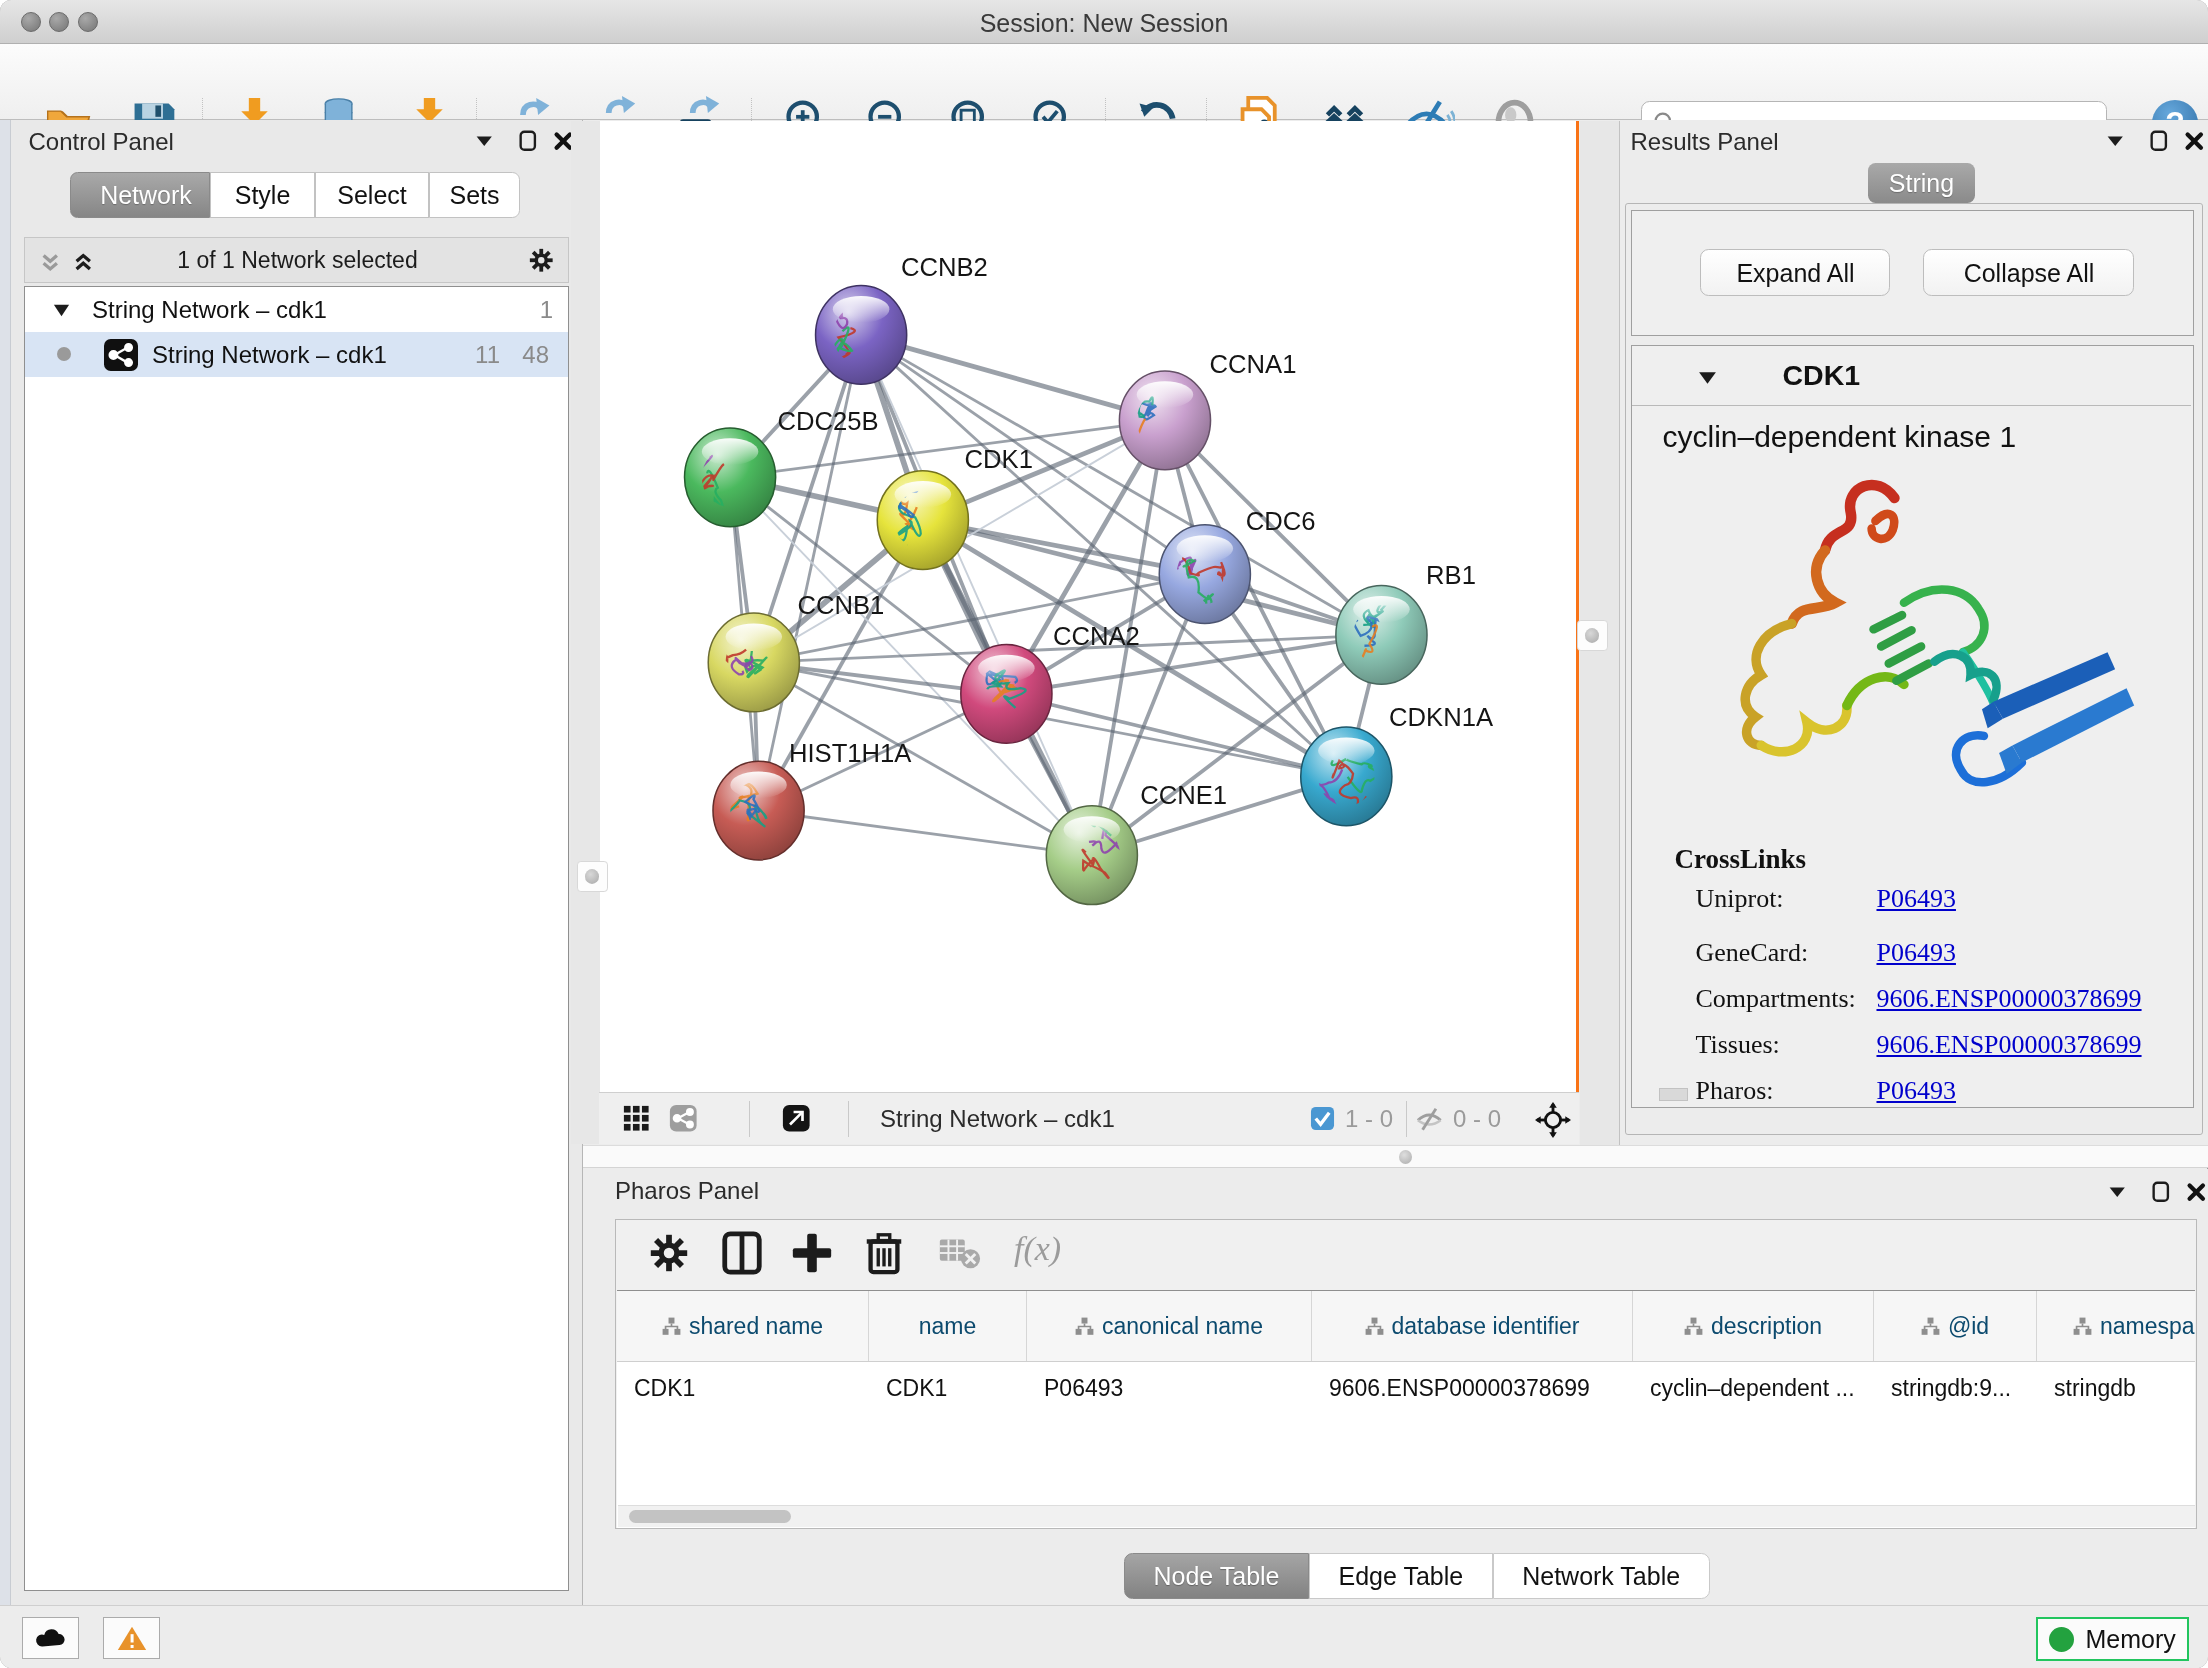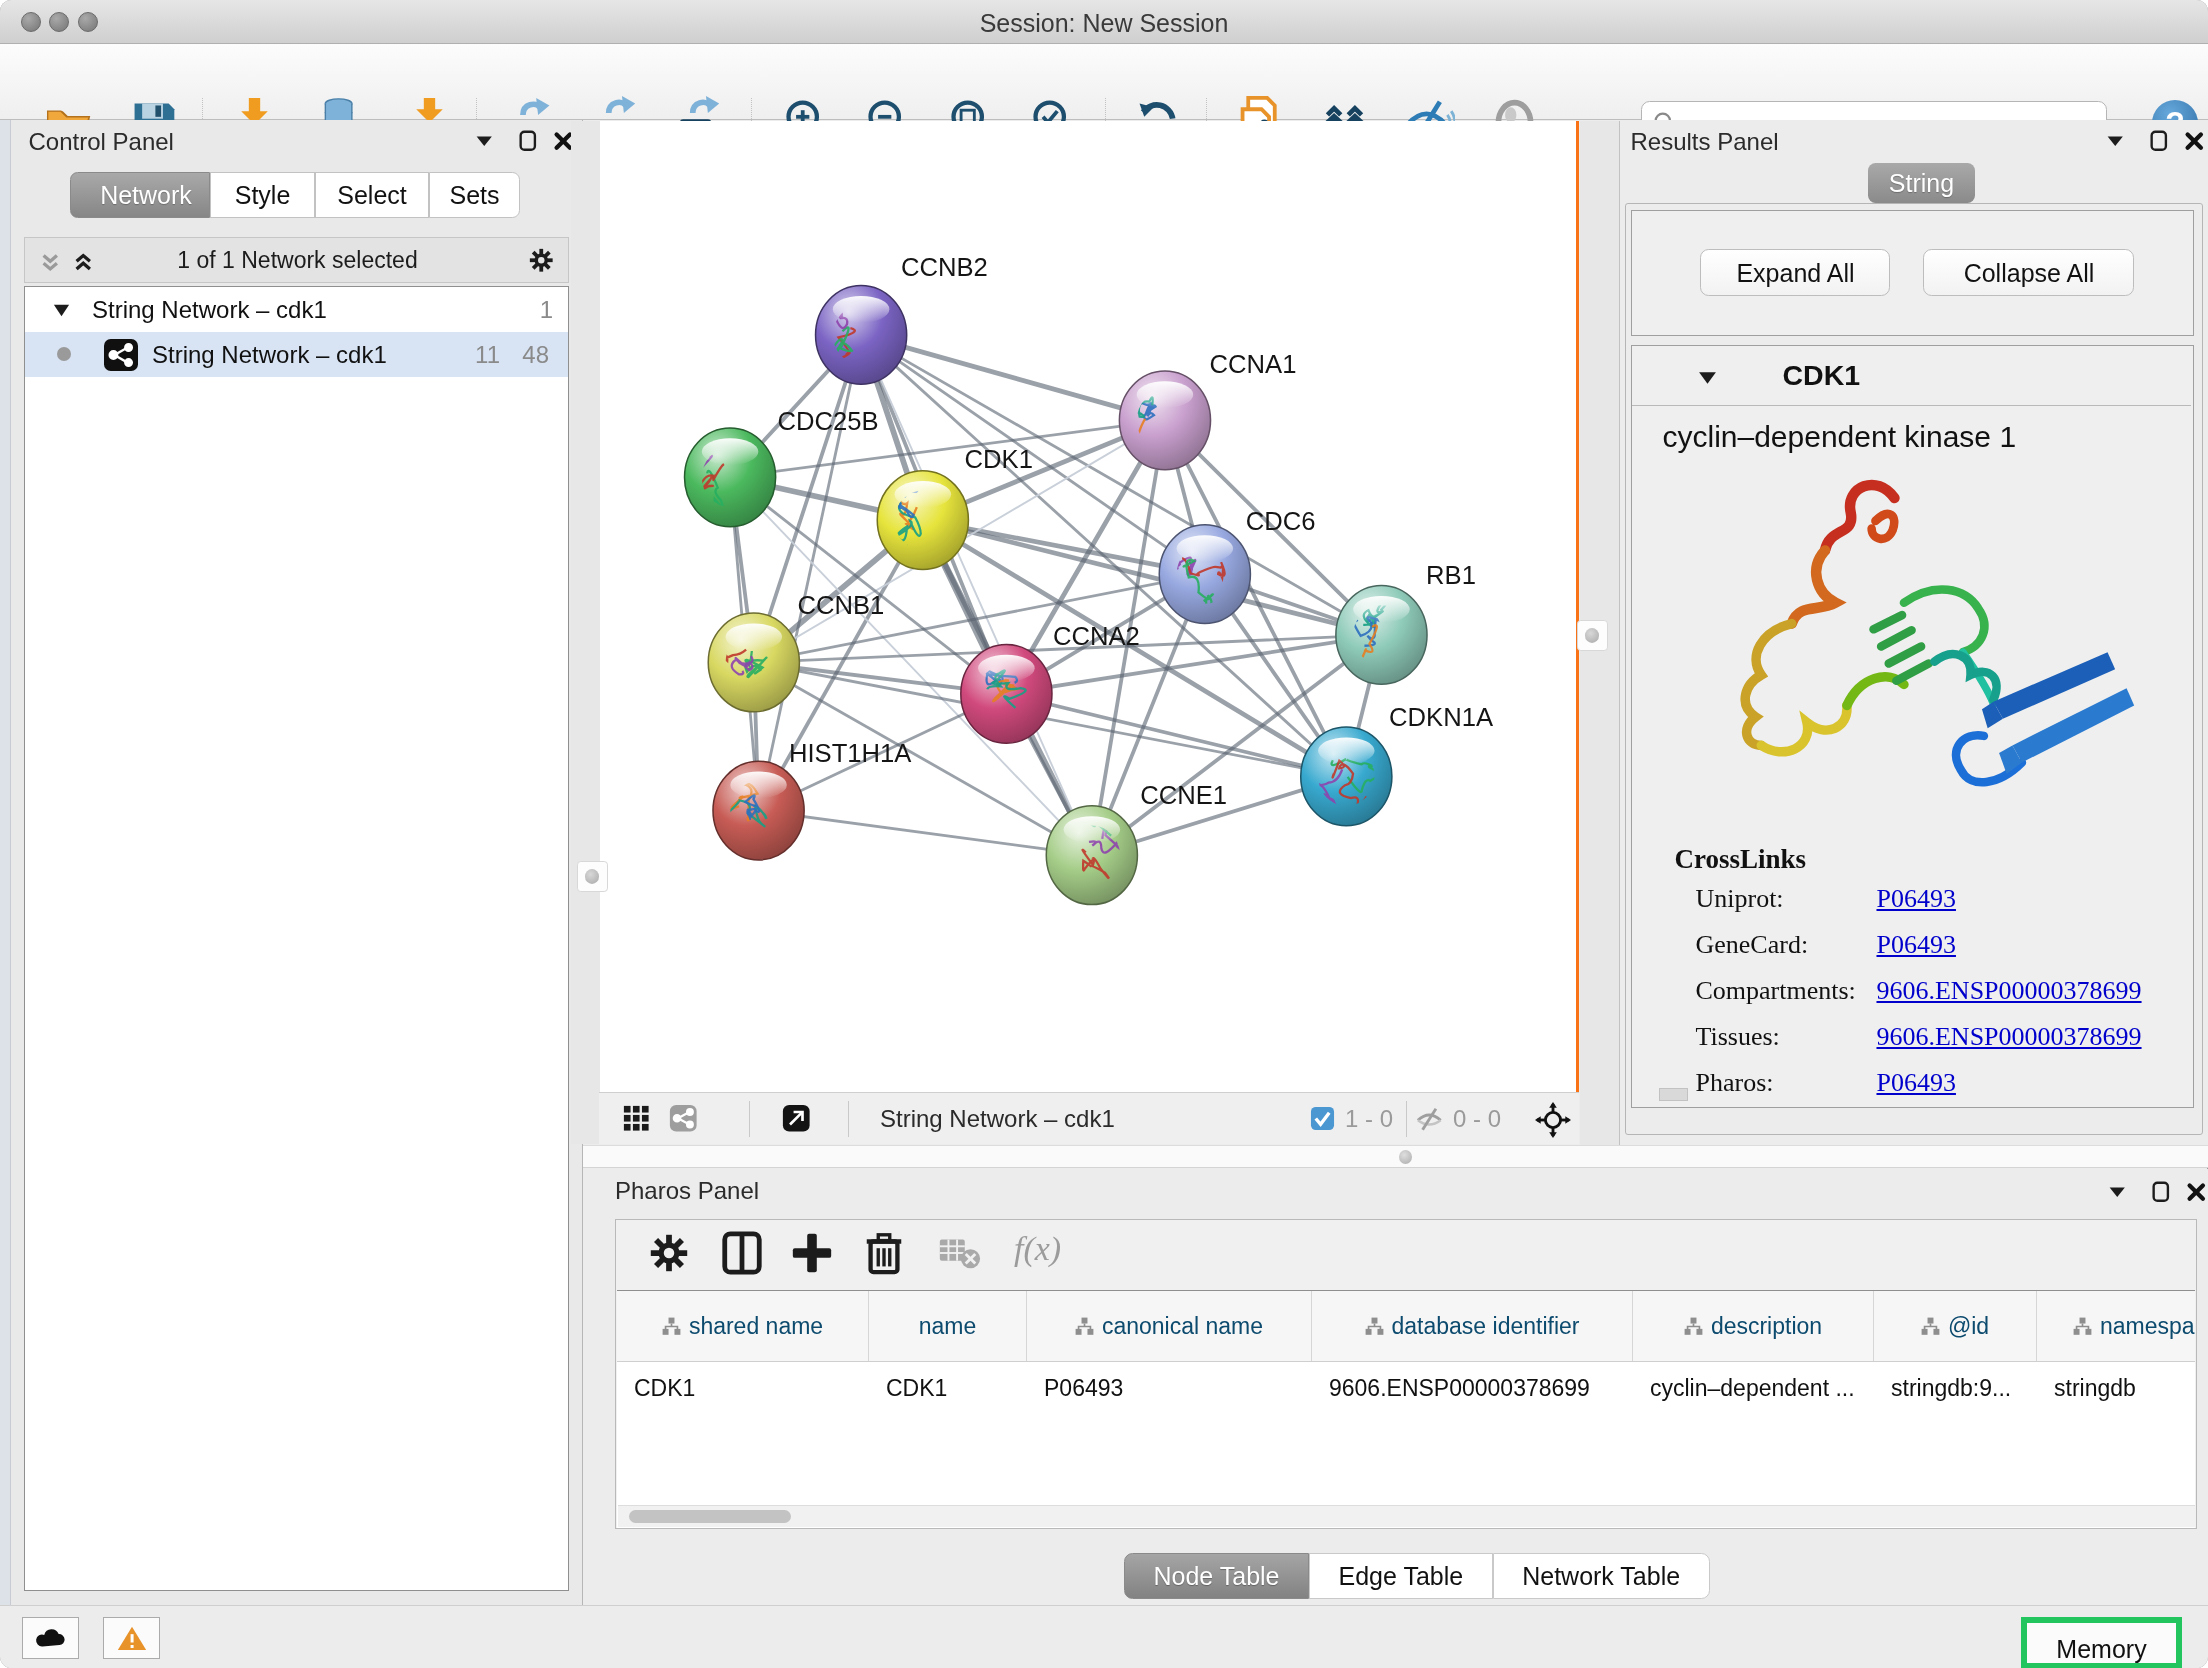--- a/index.html
+++ b/index.html
@@ -58,21 +58,21 @@
   .trowdata{position:absolute;left:0;top:71px;height:53px;display:flex;}
   .tdcell{box-sizing:border-box;padding-left:17px;font-size:23px;color:#111;display:flex;align-items:center;overflow:hidden;white-space:nowrap;flex:none;}
   .hscroll{position:absolute;left:1px;bottom:1px;width:1578px;height:21px;background:#f1f1f1;border-top:1px solid #ddd;}
   .hthumb{position:absolute;left:11.4px;top:3.8px;width:162px;height:13.3px;border-radius:6.7px;background:#c3c3c3;}
   .bottabs{position:absolute;left:541px;top:384px;height:48px;display:flex;}
   .btab{height:46px;background:#fff;border:1px solid #c9c9c9;box-sizing:border-box;font-size:25px;color:#111;text-align:center;line-height:44px;padding:0 28.5px;}
   .btab.sel{background:linear-gradient(#a5a5a5,#828282);color:#fff;border-color:#8a8a8a;text-shadow:0 1px 1px rgba(0,0,0,.3);}
   
   .statusbar{position:absolute;left:0;top:1605px;width:2208px;height:63px;background:#ececec;border-top:1px solid #cfcfcf;}
   .sbtn{position:absolute;top:11.4px;width:55px;height:40px;background:#fbfbfb;border:1px solid #ababab;display:flex;align-items:center;justify-content:center;}
-  .membtn{position:absolute;right:26px;top:11.4px;width:149px;height:40px;background:#fbfbfb;border:6px solid #22c55e;display:flex;align-items:center;justify-content:center;gap:11.4px;font-size:25px;color:#111;flex-direction:column;}
+  .membtn{position:absolute;right:19px;top:11.4px;width:149px;height:40px;background:#fbfbfb;border:2px solid #22c55e;display:flex;align-items:center;justify-content:center;gap:11.4px;font-size:25px;color:#111;}
   .memdot{width:25px;height:25px;border-radius:50%;background:#23a23f;}
   svg{display:block;}
 </style>
 </head>
 <body>
 
 <div class="window">
 
   <div class="titlebar">
     <span class="tdot" style="left:21px"></span>
@@ -715,21 +715,21 @@
             <path d="M300,212 C320,196 340,206 338,226 C358,216 372,230 362,252" stroke="#17a08c" stroke-width="9"></path>
             <path d="M392,318 C368,342 338,346 328,326 C314,304 330,286 352,290" stroke="#1d6fd8" stroke-width="9"></path>
           </g>
           <polygon points="362,254 482,202 490,220 372,272" fill="#1b5fb8"></polygon>
           <polygon points="350,262 362,254 372,272 356,282" fill="#1b5fb8"></polygon>
           <polygon points="382,300 502,240 510,258 392,318" fill="#2a7ad0"></polygon>
           <polygon points="368,308 382,300 392,318 376,330" fill="#2a7ad0"></polygon>
         </svg>
         <div class="abs serif" style="left:42px;top:498px;font-size:27px;font-weight:bold;color:#111">CrossLinks</div>
         <div id="crosslinks" class="abs" style="left:63px;top:538px;width:476px">
-            <div style="display: flex; margin-bottom: 16px;">
+            <div style="display: flex; margin-bottom: 24px;">
               <span class="serif xl-label" style="width: 181px;">Uniprot:</span>
               <span class="serif xl-link">P06493</span>
             </div>
             <div style="display: flex; margin-bottom: 16px;">
               <span class="serif xl-label" style="width: 181px;">GeneCard:</span>
               <span class="serif xl-link">P06493</span>
             </div>
             <div style="display: flex; margin-bottom: 16px;">
               <span class="serif xl-label" style="width: 181px;">Compartments:</span>
               <span class="serif xl-link">9606.ENSP00000378699</span>

